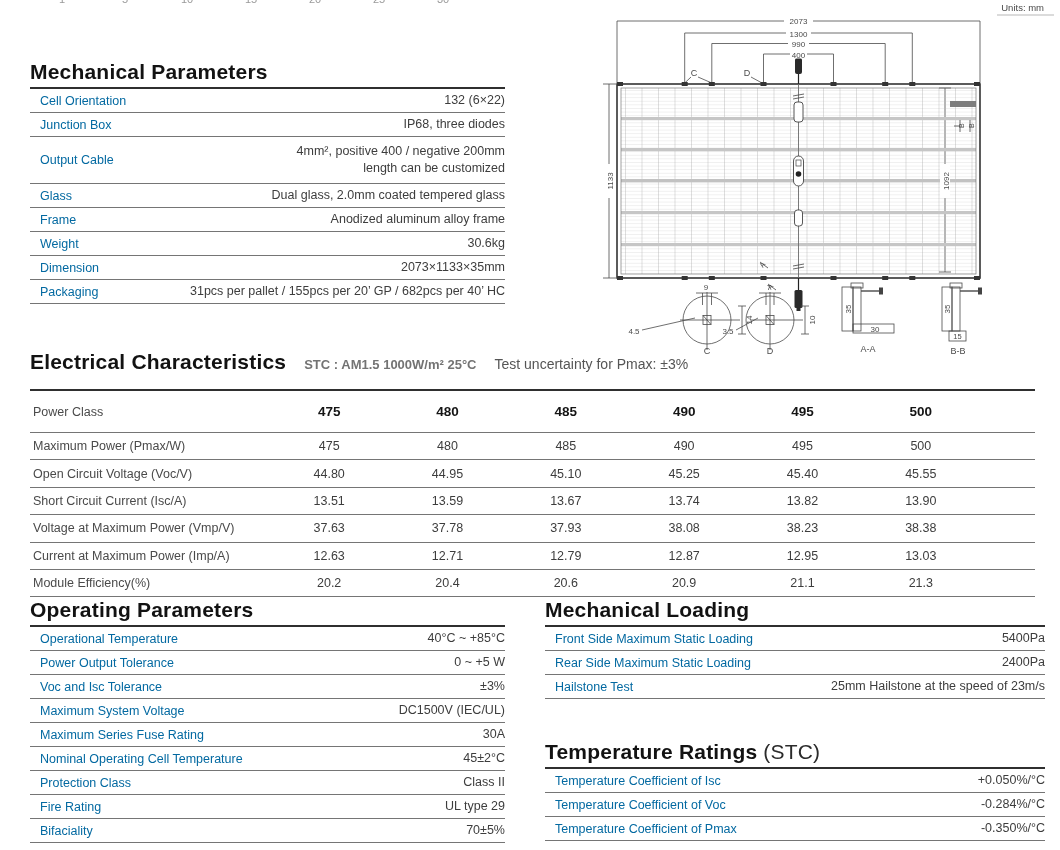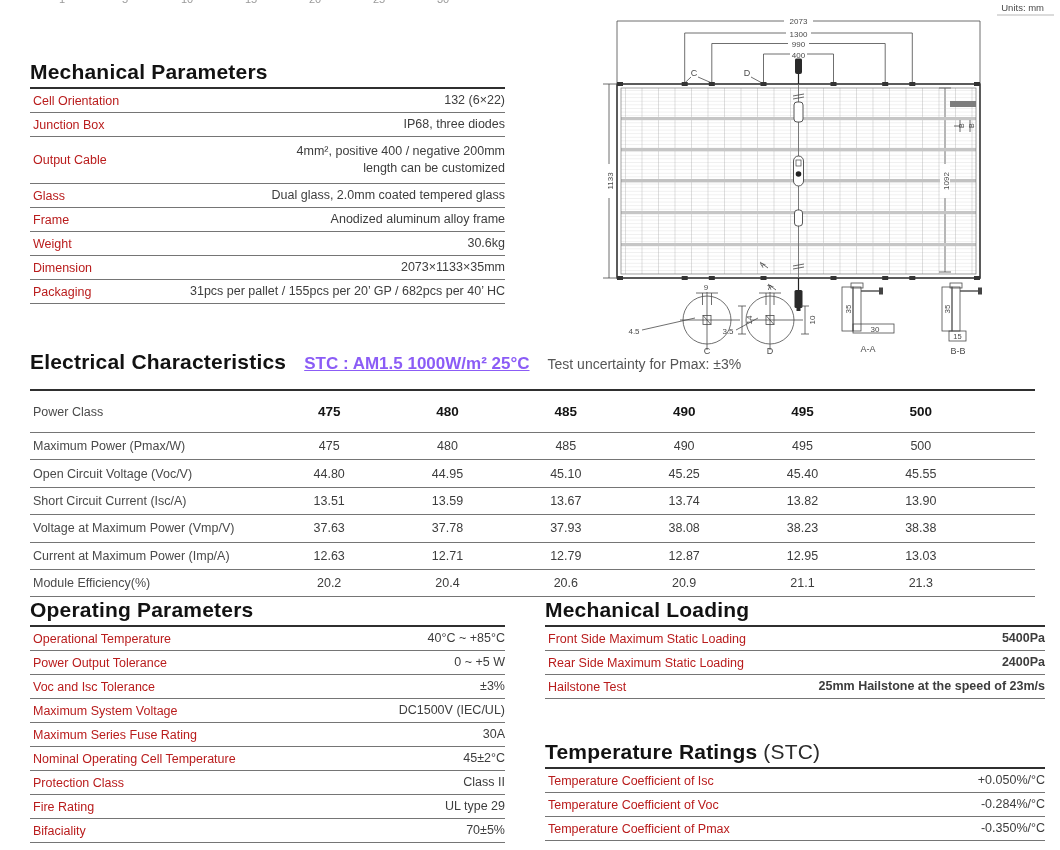--- a/index.html
+++ b/index.html
@@ -10,32 +10,32 @@
   #ruler { position:absolute; left:0; top:0; width:600px; height:7px; overflow:hidden; }
   #ruler span { position:absolute; top:-7px; font-size:11px; color:#9a9a9a; transform:translateX(-50%); }
 
   
   .sec { position:absolute; }
   .sec-title { font-size:21px; font-weight:bold; color:#121212; letter-spacing:.2px;
     padding-bottom:3px; border-bottom:2.5px solid #2f2f2f; }
   .sec-title .light { font-weight:normal; color:#2b2b2b; }
   .row { position:relative; display:flex; align-items:center; min-height:24px;
     border-bottom:1.3px solid #757575; font-size:12.5px; }
-  .lbl { position:absolute; left:3px; top:50%; transform:translateY(-50%); color:#b91c1c; white-space:nowrap; }
+  .lbl { position:absolute; left:10px; top:50%; transform:translateY(-50%); color:#0369a1; white-space:nowrap; }
   .val { width:100%; text-align:right; color:#3d3d3d; line-height:1.35; }
   .row.tall { min-height:47px; }
   .t-mech .val  { padding-left:62px; }
   .t-oper .val  { padding-left:167px; }
-  .t-load .val  { padding-left:238px;font-weight:bold; }
+  .t-load .val  { padding-left:238px; }
   .t-temp .val  { padding-left:236px; }
 
   
   .elec-head { display:flex; align-items:baseline; gap:18px;
     padding-bottom:15px; border-bottom:2.5px solid #2f2f2f; }
-  .elec-head .stc { font-size:17px; font-weight:bold; color:#8b5cf6;text-decoration:underline; }
+  .elec-head .stc { font-size:13px; font-weight:bold; color:#737373; }
   .elec-head .unc { font-size:14px; color:#555; }
   .e-row { display:flex; align-items:center; height:27.4px;
     border-bottom:1.3px solid #757575; font-size:12.5px; }
   .e-row.hdr { height:42px;align-items:center; }
   .e-lbl { width:240px; padding-left:3px; color:#4a4a4a; }
   .e-vals { flex:1; display:flex; padding-right:55px; }
   .e-vals span { flex:1; text-align:center; color:#3d3d3d; }
   .e-row.hdr .e-vals span { font-weight:bold; color:#141414; font-size:13.5px; }
 
   

